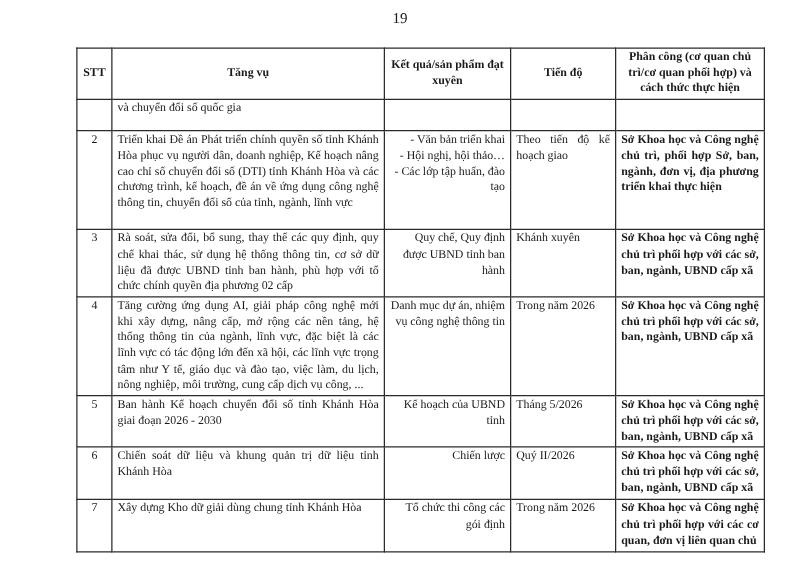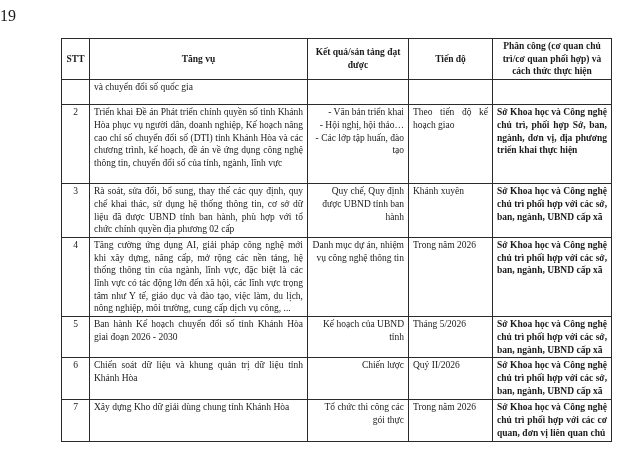--- a/index.html
+++ b/index.html
@@ -14,22 +14,22 @@
     background: #ffffff;
     font-family: "Liberation Serif", "DejaVu Serif", serif;
     color: #1a1a1a;
     overflow: hidden;
   }
   .page-number {
     position: absolute;
     top: 7px;
     left: 0;
     width: 640px;
-    text-align: left;
-    font-size: 16px;
+    text-align: center;
+    font-size: 12px;
   }
   table.task-table {
     position: absolute;
     left: 61px;
     top: 38px;
     width: 550px;
     border-collapse: collapse;
     table-layout: fixed;
     font-size: 9.5px;
     line-height: 12.7px;
@@ -64,21 +64,21 @@
       <col style="width:28px">
       <col style="width:218px">
       <col style="width:101px">
       <col style="width:84px">
       <col style="width:119px">
     </colgroup>
     <thead>
       <tr style="height:40px">
         <th>STT</th>
         <th>Tăng vụ</th>
-        <th>Kết quả/sản tảng đạt được</th>
+        <th>Kết quả/sản phẩm đạt xuyên</th>
         <th>Tiến độ</th>
         <th>Phân công (cơ quan chủ trì/cơ quan phối hợp) và cách thức thực hiện</th>
       </tr>
     </thead>
     <tbody>
       <tr style="height:25px">
         <td class="c-stt"></td>
         <td class="c-nhiemvu">và chuyển đổi số quốc gia</td>
         <td class="c-ketqua"></td>
         <td class="c-tiendo"></td>
@@ -117,20 +117,20 @@
       <tr style="height:42px">
         <td class="c-stt">6</td>
         <td class="c-nhiemvu">Chiến soát dữ liệu và khung quản trị dữ liệu tỉnh Khánh Hòa</td>
         <td class="c-ketqua">Chiến lược</td>
         <td class="c-tiendo">Quý II/2026</td>
         <td class="c-phancong">Sở Khoa học và Công nghệ chủ trì phối hợp với các sở, ban, ngành, UBND cấp xã</td>
       </tr>
       <tr style="height:42px">
         <td class="c-stt">7</td>
         <td class="c-nhiemvu">Xây dựng Kho dữ giải dùng chung tỉnh Khánh Hòa</td>
-        <td class="c-ketqua">Tổ chức thi công các gói thực</td>
+        <td class="c-ketqua">Tổ chức thi công các gói định</td>
         <td class="c-tiendo">Trong năm 2026</td>
         <td class="c-phancong">Sở Khoa học và Công nghệ chủ trì phối hợp với các cơ quan, đơn vị liên quan chủ</td>
       </tr>
     </tbody>
   </table>
 
 </div>
 
 </body></html>

